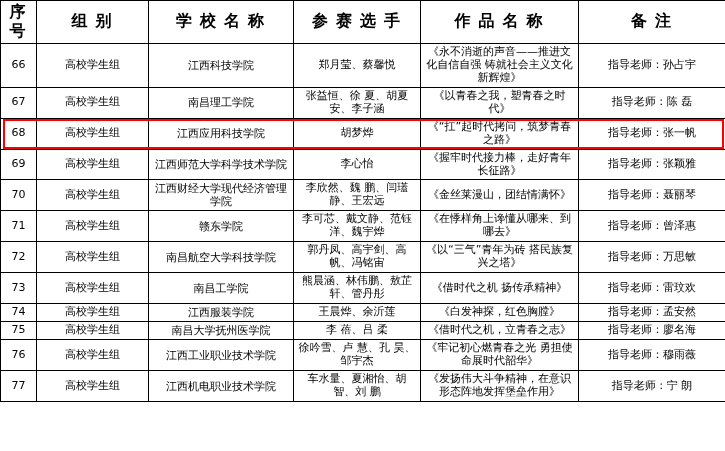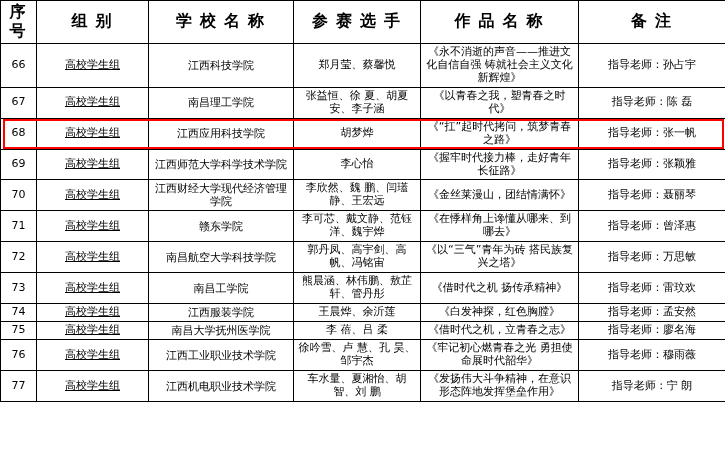--- a/index.html
+++ b/index.html
@@ -48,21 +48,20 @@
     letter-spacing: 2px;
     height: 26px;
     font-family: Liberation Serif, serif;
   }
   td.num {
     font-size: 12px;
     letter-spacing: 0;
   }
   td.group {
     font-size: 11.5px;
-    text-decoration: underline;
   }
   td.school {
     font-size: 11.5px;
     font-family: Liberation Serif, serif;
   }
   td.player {
     font-size: 11px;
   }
   td.work {
     font-size: 11px;

